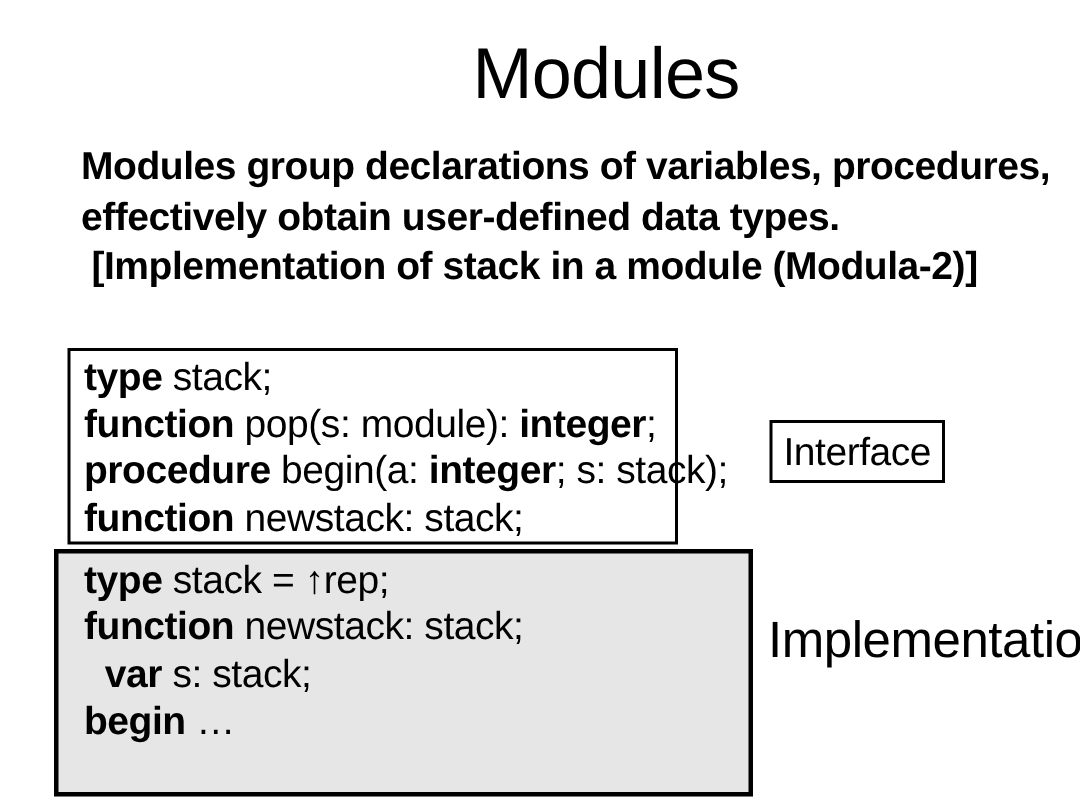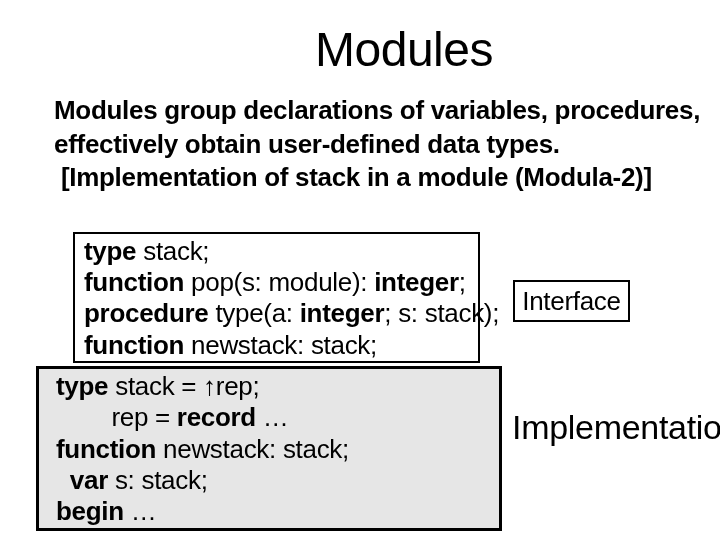--- a/index.html
+++ b/index.html
@@ -49,21 +49,20 @@
   }
   .code-box.interface {
     left: 45px;
     top: 232px;
     width: 407px;
     height: 131px;
     border: 2px solid var(--border, #000000);
     background: #ffffff;
     padding: 2px 0 0 9px;
     line-height: 31.2px;
-    margin-left: 28px;
   }
   .code-box.implementation {
     left: 36px;
     top: 366px;
     width: 466px;
     height: 165px;
     border: 3px solid var(--border, #000000);
     background: var(--box-fill, #e6e6e6);
     padding: 2px 0 0 17px;
     line-height: 31.3px;
@@ -108,27 +107,26 @@
 
   <div class="body-text">
     <div class="body-line">Modules group declarations of variables, procedures,</div>
     <div class="body-line">effectively obtain user-defined data types.</div>
     <div class="body-line"> [Implementation of stack in a module (Modula-2)]</div>
   </div>
 
   <div class="code-box interface">
       <div class="code-line"><span class="kw">type </span><span>stack;</span></div>
       <div class="code-line"><span class="kw">function </span><span>pop(s: module): </span><span class="kw">integer</span><span>;</span></div>
-      <div class="code-line"><span class="kw">procedure </span><span>type(a: </span><span class="kw">integer</span><span>; s: stack);</span></div>
+      <div class="code-line"><span class="kw">procedure </span><span>begin(a: </span><span class="kw">integer</span><span>; s: stack);</span></div>
       <div class="code-line"><span class="kw">function </span><span>newstack: stack;</span></div>
     </div>
 
   <div class="code-box implementation">
       <div class="code-line"><span class="kw">type </span><span>stack = ↑rep;</span></div>
-      <div class="code-line"><span>        rep = </span><span class="kw">record</span><span> …</span></div>
       <div class="code-line"><span class="kw">function </span><span>newstack: stack;</span></div>
       <div class="code-line"><span>  </span><span class="kw">var</span><span> s: stack;</span></div>
       <div class="code-line"><span class="kw">begin</span><span> …</span></div>
     </div>
 
   <div class="label-box">
     <span>Interface</span>
   </div>
 
   <div class="label-plain">Implementation</div>

